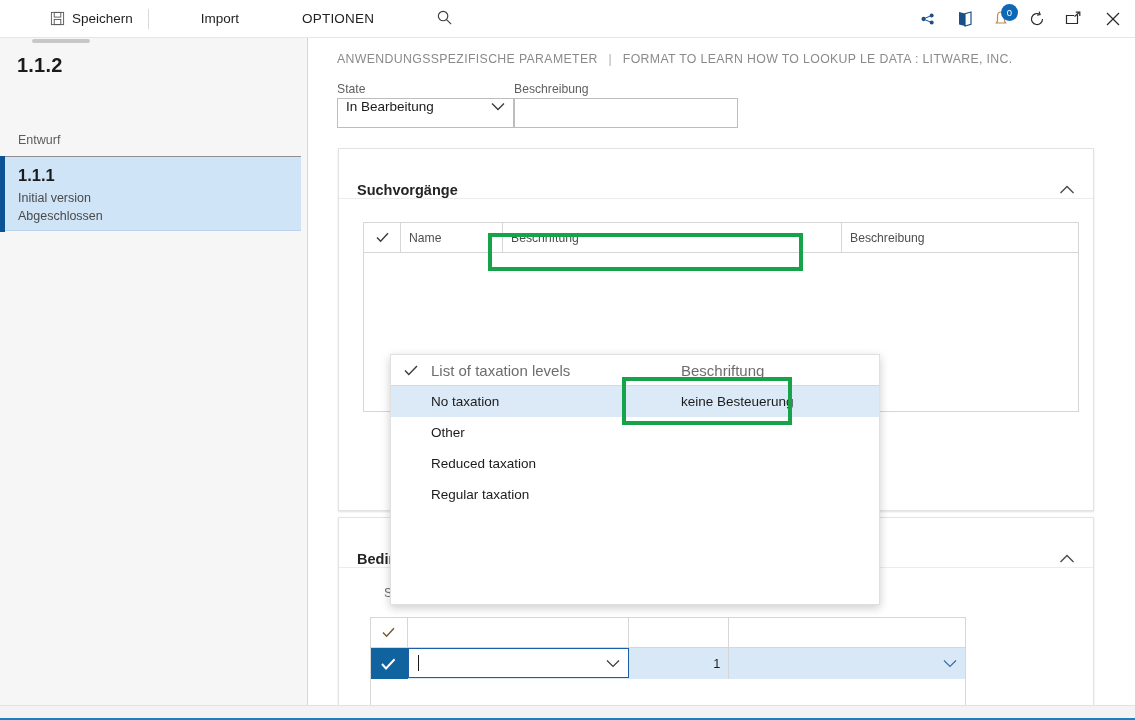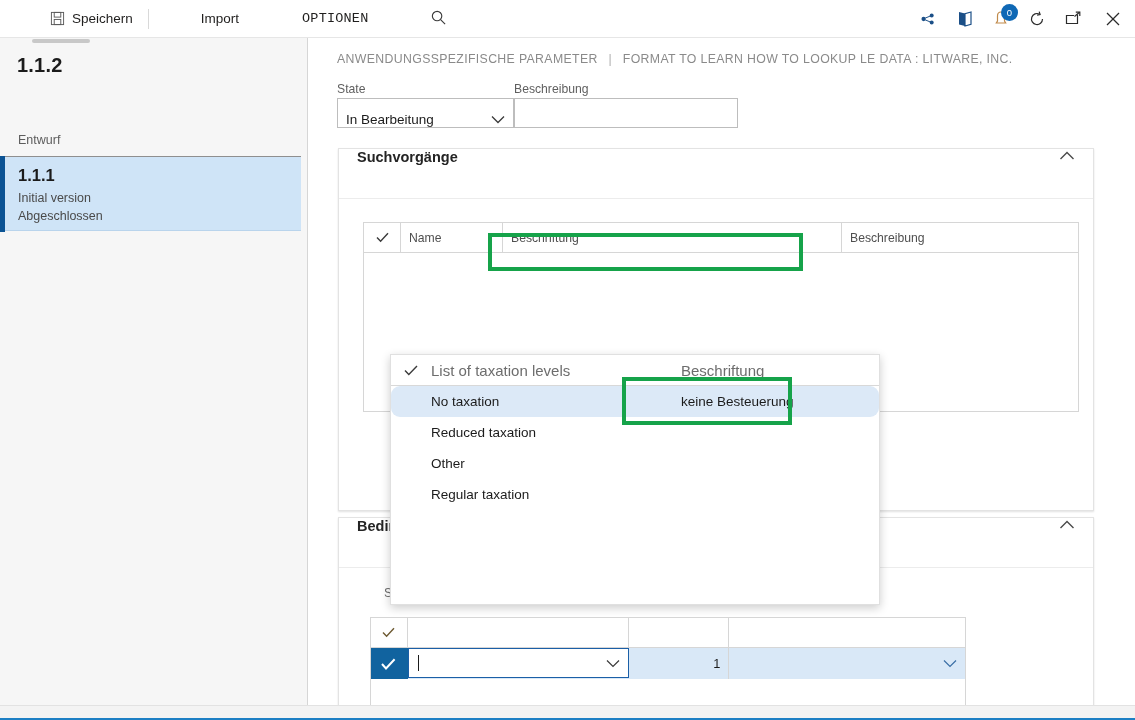--- a/index.html
+++ b/index.html
@@ -15,21 +15,21 @@
   #titlebar{
     position:absolute; left:0; top:0; width:1135px; height:38px;
     background:#ffffff; border-bottom:1px solid #e6e6e6;
     display:flex; align-items:center;
   }
   .cmd{
     display:flex; align-items:center; gap:7px;
     height:38px; padding:0 13px; font-size:13.5px; color:#201f1e;
     cursor:default; white-space:nowrap;margin-left:37px;
   }
-  .cmd.caps{ letter-spacing:.2px;font-family:Liberation Mono, monospace; }
+  .cmd.caps{ letter-spacing:.2px; }
   .vsep{ width:1px; height:20px; background:#d9d9d9; margin:0 2px; }
   .save-ico svg{ display:block; }
   #searchbtn{ padding:0 12px; }
   .tb-spacer{ flex:1 1 auto; }
   .tbicon{
     width:36px; height:38px; display:flex; align-items:center; justify-content:center;
     position:relative; cursor:default;
   }
   .badge{
     position:absolute; left:18px; top:4px;
@@ -79,21 +79,21 @@
   }
   #breadcrumb .bsep{ padding:0 7px; color:#b0b0b0; }
 
   .fieldlabel{ position:absolute; font-size:12.2px; color:#5f5f5f; }
   #state-label{ left:28px; top:44px; }
   #desc-label{ left:205px; top:44px; }
 
   #state-select{
     position:absolute; left:28px; top:60px; width:177px; height:30px;
     border:1px solid #bdbdbd; background:#fff;
-    display:flex; align-items:flex-end; padding:0 8px;
+    display:flex; align-items:flex-start; padding:0 8px;
     font-size:13.5px; color:#1b1b1b;
   }
   #state-select .chev{ margin-left:auto; }
   #desc-input{
     position:absolute; left:205px; top:60px; width:224px; height:30px;
     border:1px solid #bdbdbd; background:#fff;
     font-size:13.5px; color:#1b1b1b; padding:0 7px;
     font-family:"Liberation Sans", sans-serif;
   }
 
@@ -107,21 +107,21 @@
     background:#888888; border-radius:3px;
   }
 
   
   .panel{
     position:absolute; background:#ffffff;
     border:1px solid #e3e3e3;
     box-shadow:0 .6px 1.8px rgba(0,0,0,.12);
   }
   .panel-head{
-    height:50px; display:flex; align-items:flex-start;
+    height:50px; display:flex; align-items:flex-end;
     padding:0 18px; border-bottom:1px solid #ececec;
   }
   .panel-title{ font-size:14.5px; font-weight:600; color:#242424; }
   .panel-chev{ margin-left:auto; }
 
   #panel-search{ left:29px; top:110px; width:756px; height:363px; }
   #panel-cond{ left:29px; top:479px; width:756px; height:240px; }
 
   
   .grid{ position:absolute; border:1px solid #d6d6d6; background:#fff; }
@@ -169,21 +169,21 @@
     box-shadow:0 3px 9px rgba(0,0,0,.20);
     z-index:40;
   }
   #dd-head{
     display:flex; align-items:center; height:31px;
     border-bottom:1px solid #d8d8d8; font-size:15px; color:#6d6d6d;
   }
   #dd-head .dd-chk{ width:40px; display:flex; justify-content:center; color:#3f3f3f; }
   #dd-head .dd-c1{ width:250px; }
   .dd-row{
-    display:flex; align-items:center; height:31px; font-size:13.5px; color:#1b1b1b;border-radius:9px;
+    display:flex; align-items:center; height:31px; font-size:13.5px; color:#1b1b1b;
   }
   .dd-row .dd-chk{ width:40px; }
   .dd-row .dd-c1{ width:250px; }
   .dd-row.sel{ background:#dce9f7; }
 
   
   .greenbox{
     position:absolute; border:4px solid #16a34a; z-index:60; pointer-events:none;
   }
   #gbox-1{ left:488px; top:233px; width:315px; height:38px; }
@@ -420,27 +420,27 @@
   </div>
 
   <div class="dd-row sel">
     <div class="dd-chk"></div>
     <div class="dd-c1">No taxation</div>
     <div>keine Besteuerung</div>
   </div>
 
   <div class="dd-row">
     <div class="dd-chk"></div>
-    <div class="dd-c1">Reduced taxation</div>
+    <div class="dd-c1">Other</div>
     <div></div>
   </div>
 
   <div class="dd-row">
     <div class="dd-chk"></div>
-    <div class="dd-c1">Other</div>
+    <div class="dd-c1">Reduced taxation</div>
     <div></div>
   </div>
 
   <div class="dd-row">
     <div class="dd-chk"></div>
     <div class="dd-c1">Regular taxation</div>
     <div></div>
   </div>
 </div>
 

